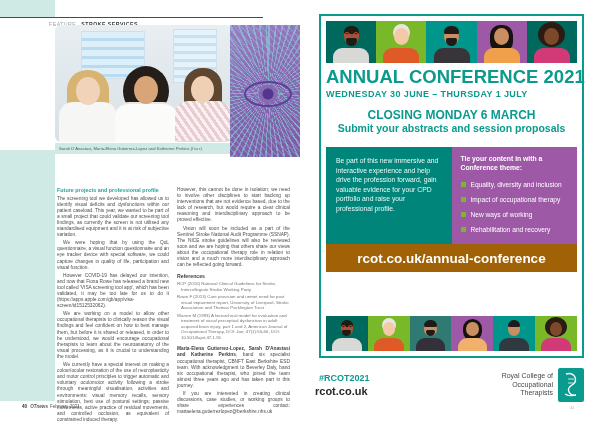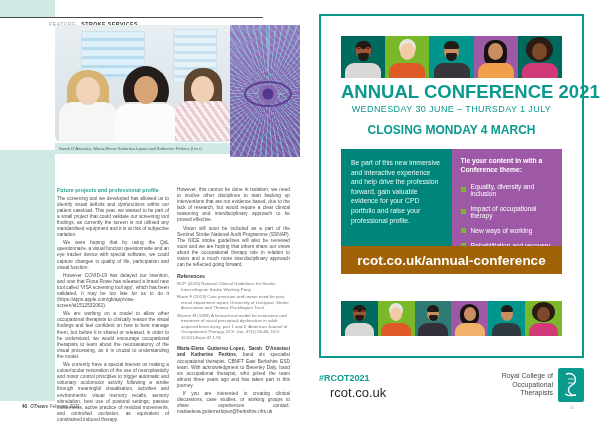--- a/index.html
+++ b/index.html
@@ -53,42 +53,42 @@
   .col h4{margin:5px 0 2px 0;font-size:5.2px;color:#3a3f3f;}
   .col p.ref{font-size:4.4px;line-height:5.5px;color:#757575;margin:0 0 2px 0;padding-left:4px;text-indent:-4px;text-align:left;}
   .col p.authors{margin-top:6px;}
   .col .b{font-weight:bold;color:#3a3f3f;}
   .email{color:#4d4d4d;}
   .footer-left{position:absolute;left:22px;top:404px;font-size:4.6px;color:#5a5a5a;}
   .footer-left .pg{font-weight:bold;color:#333;margin-right:3px;}
   .footer-left .mag{font-weight:bold;font-style:italic;margin-right:2px;}
   
   .ad-frame{position:absolute;left:319px;top:14px;width:265px;height:344px;box-sizing:border-box;
-            border:2px solid #0a9a8e;background:#fff;padding:20px;display:flex;flex-direction:column;}
+            border:2px solid #0a9a8e;background:#fff;padding:5px;display:flex;flex-direction:column;}
   .strip{display:flex;width:100%;overflow:hidden;}
   .strip-t{height:42px;}
   .strip-b{height:35px;margin-top:auto;}
   .tile{position:relative;flex:1;overflow:hidden;}
   .ad-title{margin-top:3px;font-size:18.5px;line-height:22px;font-weight:bold;color:#0a9a8e;
             text-align:center;white-space:nowrap;letter-spacing:0;}
-  .ad-dates{font-size:9px;line-height:12px;font-weight:normal;color:#0a9a8e;text-align:center;letter-spacing:.4px;}
+  .ad-dates{font-size:9px;line-height:12px;font-weight:bold;color:#0a9a8e;text-align:left;letter-spacing:.4px;}
   .ad-closing{margin-top:8px;font-size:12px;line-height:14px;font-weight:bold;color:#0a9a8e;text-align:center;}
   .ad-submit{font-size:10.5px;line-height:13px;font-weight:bold;color:#0a9a8e;text-align:center;}
   .boxes{display:flex;height:97px;margin-top:12px;}
   .box-teal{width:50%;box-sizing:border-box;background:#00857b;color:#eafaf7;padding:9px 10px;
             font-size:6.8px;line-height:9.6px;}
   .box-purple{width:50%;box-sizing:border-box;background:#9d59a5;color:#fff;padding:8px 9px;}
   .bh{font-weight:bold;font-size:6.8px;line-height:8.8px;}
   .themes{list-style:none;margin:5px 0 0 0;padding:0;}
   .themes li{display:flex;align-items:center;margin-top:8px;font-size:6.6px;line-height:7px;}
   .sq{display:inline-block;width:5px;height:5px;background:#79b829;margin-right:5px;flex:0 0 auto;}
   .url-banner{height:28px;background:#a16207;color:#fff;font-weight:bold;font-size:13.5px;
               display:flex;align-items:center;justify-content:center;}
   .ad-hashtag{position:absolute;left:319px;top:373px;font-size:9px;font-weight:bold;color:#0a9a8e;}
-  .ad-site{position:absolute;left:330px;top:385px;font-size:13px;font-weight:normal;color:#26292b;}
+  .ad-site{position:absolute;left:315px;top:385px;font-size:11px;font-weight:bold;color:#26292b;}
   .rcot{position:absolute;left:460px;top:368px;width:124px;display:flex;justify-content:flex-end;}
   .rcot-text{font-size:7px;line-height:8.6px;color:#44484a;text-align:right;margin:4px 5px 0 0;}
   .rcot-mark{width:26px;height:34px;background:#0a9a8e;border-radius:2px;display:flex;align-items:center;justify-content:center;}
   .pg-right{position:absolute;left:570px;top:405px;font-size:4.2px;color:#b3b3b3;}
 </style>
 </head>
 <body>
 
 <div id="canvas">
 
@@ -177,21 +177,22 @@
           <div style="position: absolute; left: 50%; width: 15px; height: 17px; margin-left: -7.5px; top: 7px; border-radius: 50%; background: rgb(201, 143, 98); box-sizing: border-box;"></div>
         </div>
         <div class="tile" style="background: rgb(0, 105, 94);">
           <div style="position: absolute; left: 50%; width: 27px; height: 25px; margin-left: -13.5px; top: 1px; border-radius: 50%; background: rgb(42, 28, 20); box-sizing: border-box;"></div>
           <div style="position: absolute; left: 50%; width: 36px; height: 18px; margin-left: -18px; top: 27px; border-radius: 9px 9px 0px 0px; background: rgb(209, 58, 119); box-sizing: border-box;"></div>
           <div style="position: absolute; left: 50%; width: 15px; height: 17px; margin-left: -7.5px; top: 7px; border-radius: 50%; background: rgb(124, 74, 42); box-sizing: border-box;"></div>
         </div>
       </div>
     <div class="ad-title">ANNUAL CONFERENCE 2021</div>
     <div class="ad-dates">WEDNESDAY 30 JUNE – THURSDAY 1 JULY</div>
-    <div class="ad-closing">CLOSING MONDAY 4 MARCH</div>
+    <div class="ad-closing">CLOSING MONDAY 6 MARCH</div>
+    <div class="ad-submit">Submit your abstracts and session proposals</div>
     <div class="boxes">
       <div class="box-teal">Be part of this new immersive and interactive experience and help drive the profession forward, gain valuable evidence for your CPD portfolio and raise your professional profile.</div>
       <div class="box-purple">
         <div class="bh">Tie your content in with a Conference theme:</div>
         <ul class="themes">
           <li>
               <span class="sq"></span>
               <span>Equality, diversity and inclusion</span>
             </li>
           <li>

